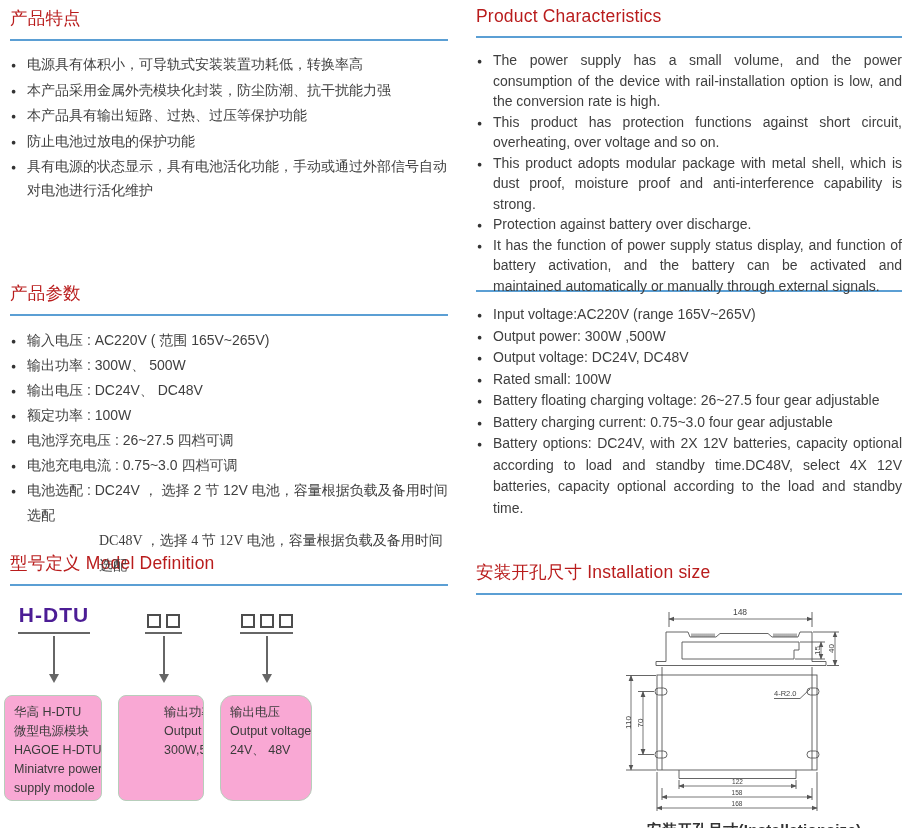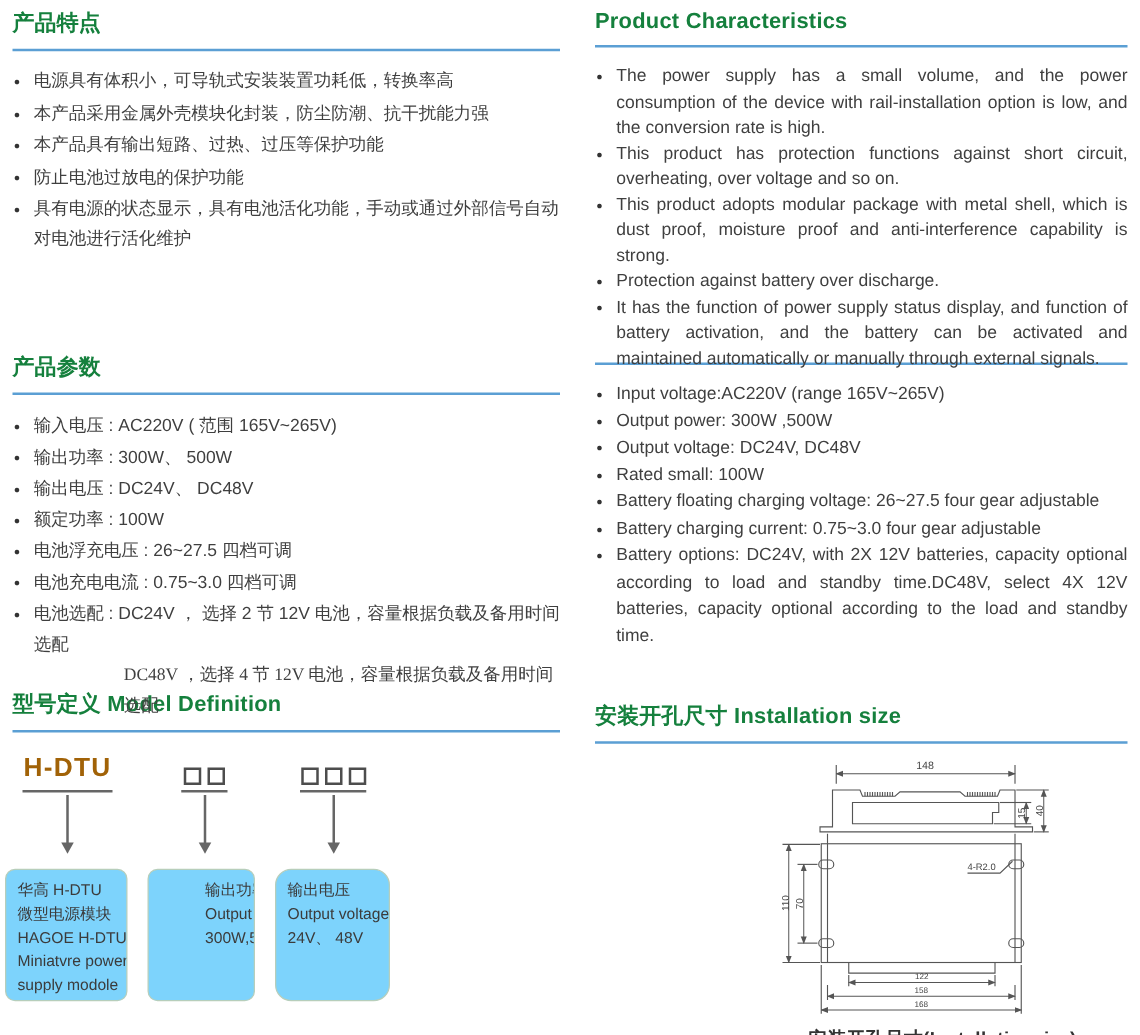--- a/index.html
+++ b/index.html
@@ -7,50 +7,50 @@
   body { font-family: "Liberation Sans", "DejaVu Sans", sans-serif; color: #3f3f3f; }
 
   .page { display: flex; padding: 6px 10px 0 10px; column-gap: 28px; }
   .col-left  { width: 438px; flex: 0 0 438px; }
   .col-right { width: 426px; flex: 0 0 426px; }
 
   section { display: block; }
   .row1 { height: 275px; }
   .row2 { height: 270px; }
 
-  h2.sec-title { font-size: 17.5px; font-weight: 700; color: #15803d; letter-spacing: .2px; }
+  h2.sec-title { font-size: 17.5px; font-weight: 400; color: #b91c1c; letter-spacing: .2px; }
   .rule { height: 2px; background: #5b9fd4; margin-top: 9px; }
 
   ul.blist { list-style: none; margin-top: 12px; }
   .blist li { position: relative; padding-left: 17px; font-size: 14px; }
   .blist li::before { content: "●"; position: absolute; left: 1px; top: 1px; font-size: 8.5px; color: #333; }
 
   .cn-feat li  { line-height: 23.5px; margin-bottom: 2px; }
   .cn-par      { margin-top: 14px; }
   .cn-par li   { line-height: 25px; }
   .en-char li  { line-height: 20.5px; text-align: justify; }
   .en-par      { margin-top: 14px; }
   .en-par li   { line-height: 21.5px; text-align: justify; }
   .line2 { display: block; padding-left: 72px; font-family: Liberation Serif, serif; }
 
   
   .mdiag { position: relative; height: 205px; margin-top: 16px; }
   .mgroup { position: absolute; top: 0; text-align: center; }
   .mg1 { left: 8px;   width: 72px; }
   .mg2 { left: 135px; width: 37px; }
   .mg3 { left: 230px; width: 53px; }
-  .mcode { font-size: 21px; font-weight: bold; color: #a16207; letter-spacing: 1px; line-height: 26px; white-space: nowrap; }
+  .mcode { font-size: 21px; font-weight: bold; color: #4c1d95; letter-spacing: 1px; line-height: 26px; white-space: nowrap; }
   .sqrow { height: 26px; display: flex; align-items: flex-end; justify-content: center; gap: 5px; }
   .sq { width: 14px; height: 14px; border: 2px solid #4d4d4d; background: #fff; }
   .mline { height: 2px; background: #666; margin-top: 4px; }
   .marrow { width: 2px; height: 44px; background: #666; margin: 2px auto 0 auto; position: relative; }
   .marrow::after { content: ""; position: absolute; left: -4px; bottom: -8px;
                    border: 5px solid transparent; border-top: 9px solid #666; }
   .mbox { position: absolute; top: 93px; height: 106px; border: 1px solid #b7cebb; border-radius: 8px;
-          background: #7dd3fc; padding: 7px 9px; font-size: 12.5px; line-height: 19px; color: #3b3b3b;
+          background: #f9a8d4; padding: 7px 9px; font-size: 12.5px; line-height: 19px; color: #3b3b3b;
           white-space: nowrap; overflow: hidden; }
   .mb1 { left: -6px; width: 98px; }
   .mb2 { left: 108px; width: 86px; padding-left: 45px; }
   .mb3 { left: 210px; width: 92px; border-radius: 13px; }
 
   
   .inst-wrap { width: 300px; margin-left: 128px; margin-top: 4px; text-align: center; }
   .inst-caption { font-size: 15px; font-weight: bold; color: #333; margin-top: 0px; letter-spacing: .3px; }
   svg .thin { stroke: #555; stroke-width: 0.9; fill: none; }
   svg .dimline { stroke: #555; stroke-width: 0.8; fill: none; }

